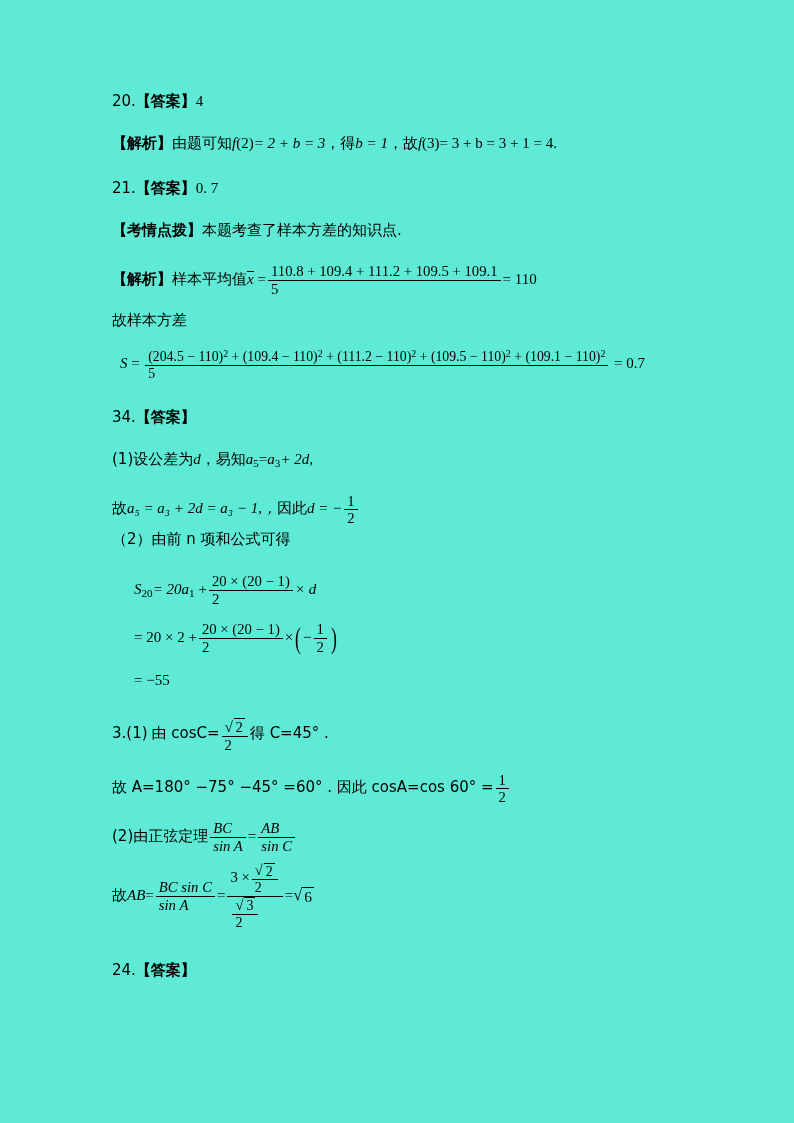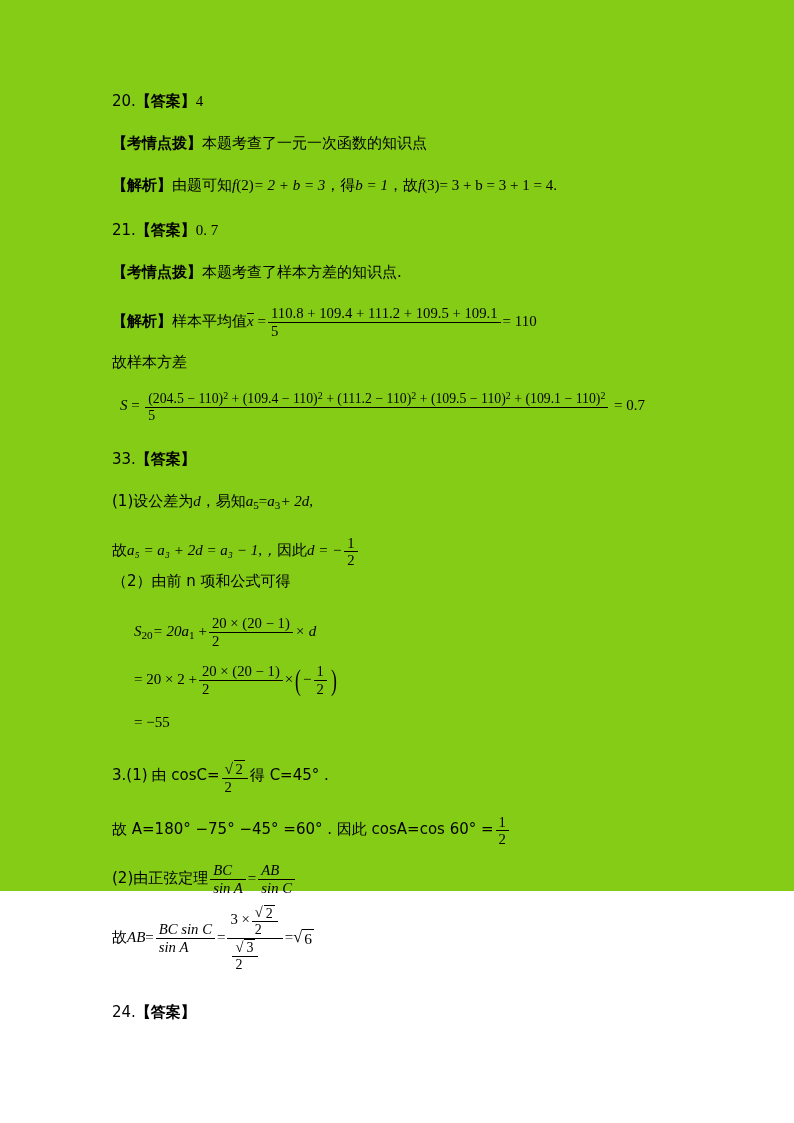--- a/index.html
+++ b/index.html
@@ -12,22 +12,22 @@
     height: 1123px;
     font-family: "Liberation Serif", serif;
     color: #000000;
     position: relative;
     overflow: hidden;
   }
   .page {
     position: absolute;
     left: 0; top: 0;
     width: 794px;
-    height: 891px;
-    background: #84cc16;
+    height: 1123px;
+    background: #5eead4;
   }
   .content {
     position: absolute;
     left: 112px;
     top: 92px;
     width: 580px;
   }
   .block {
     margin-bottom: 26px;
   }
@@ -127,23 +127,20 @@
 </style>
 </head>
 <body>
 
 <div class="page">
   <div class="content">
 
     <div class="block">
       <div class="para">
         <span class="cn">20.</span><span class="bold-cn">【答案】</span><span class="math">4</span>
-      </div>
-      <div class="para">
-        <span class="bold-cn">【考情点拨】</span><span class="cn">本题考查了一元一次函数的知识点</span>
       </div>
       <div class="para">
         <span class="bold-cn">【解析】</span><span class="cn">由题可知</span><span class="math mathit">f</span><span class="math">(2)</span><span class="math mathit">= 2 + b = 3</span><span class="cn">，得</span><span class="math mathit">b = 1</span><span class="cn">，故</span><span class="math mathit">f</span><span class="math">(3)</span><span class="math">= 3 + b = 3 + 1 = 4</span><span class="math">.</span>
       </div>
     </div>
 
     <div class="block">
       <div class="para">
         <span class="cn">21.</span><span class="bold-cn">【答案】</span><span class="math">0. 7</span>
       </div>
@@ -162,21 +159,21 @@
         <span class="frac">
           <span class="num"><span>(204.5 − 110)</span><span class="sup">2</span> <span>+</span> <span>(109.4 − 110)</span><span class="sup">2</span> <span>+</span> <span>(111.2 − 110)</span><span class="sup">2</span> <span>+</span> <span>(109.5 − 110)</span><span class="sup">2</span> <span>+</span> <span>(109.1 − 110)</span><span class="sup">2</span></span>
           <span class="den">5</span>
         </span>
         <span class="math">= 0.7</span>
       </div>
     </div>
 
     <div class="block">
       <div class="para">
-        <span class="cn">33.</span><span class="bold-cn">【答案】</span>
+        <span class="cn">34.</span><span class="bold-cn">【答案】</span>
       </div>
       <div class="para">
         <span class="cn">(1)</span><span class="cn">设公差为</span><span class="math mathit">d</span><span class="cn">，</span><span class="cn">易知</span><span class="math mathit">a</span><span class="math sub">5</span><span class="math">=</span><span class="math mathit">a</span><span class="math sub">3</span><span class="math mathit">+ 2d,</span>
       </div>
       <div class="para tall" style="margin-bottom:4px;">
         <span class="cn">故</span><span class="math mathit">a₅ = a₃ + 2d = a₃ − 1,，</span><span class="cn">因此</span><span class="math mathit">d = −</span><span class="frac"><span class="num">1</span><span class="den">2</span></span>
       </div>
       <div class="para" style="margin-bottom:24px;">
         <span class="cn">（2）</span><span class="cn">由前 n 项和公式可得</span>
       </div>

